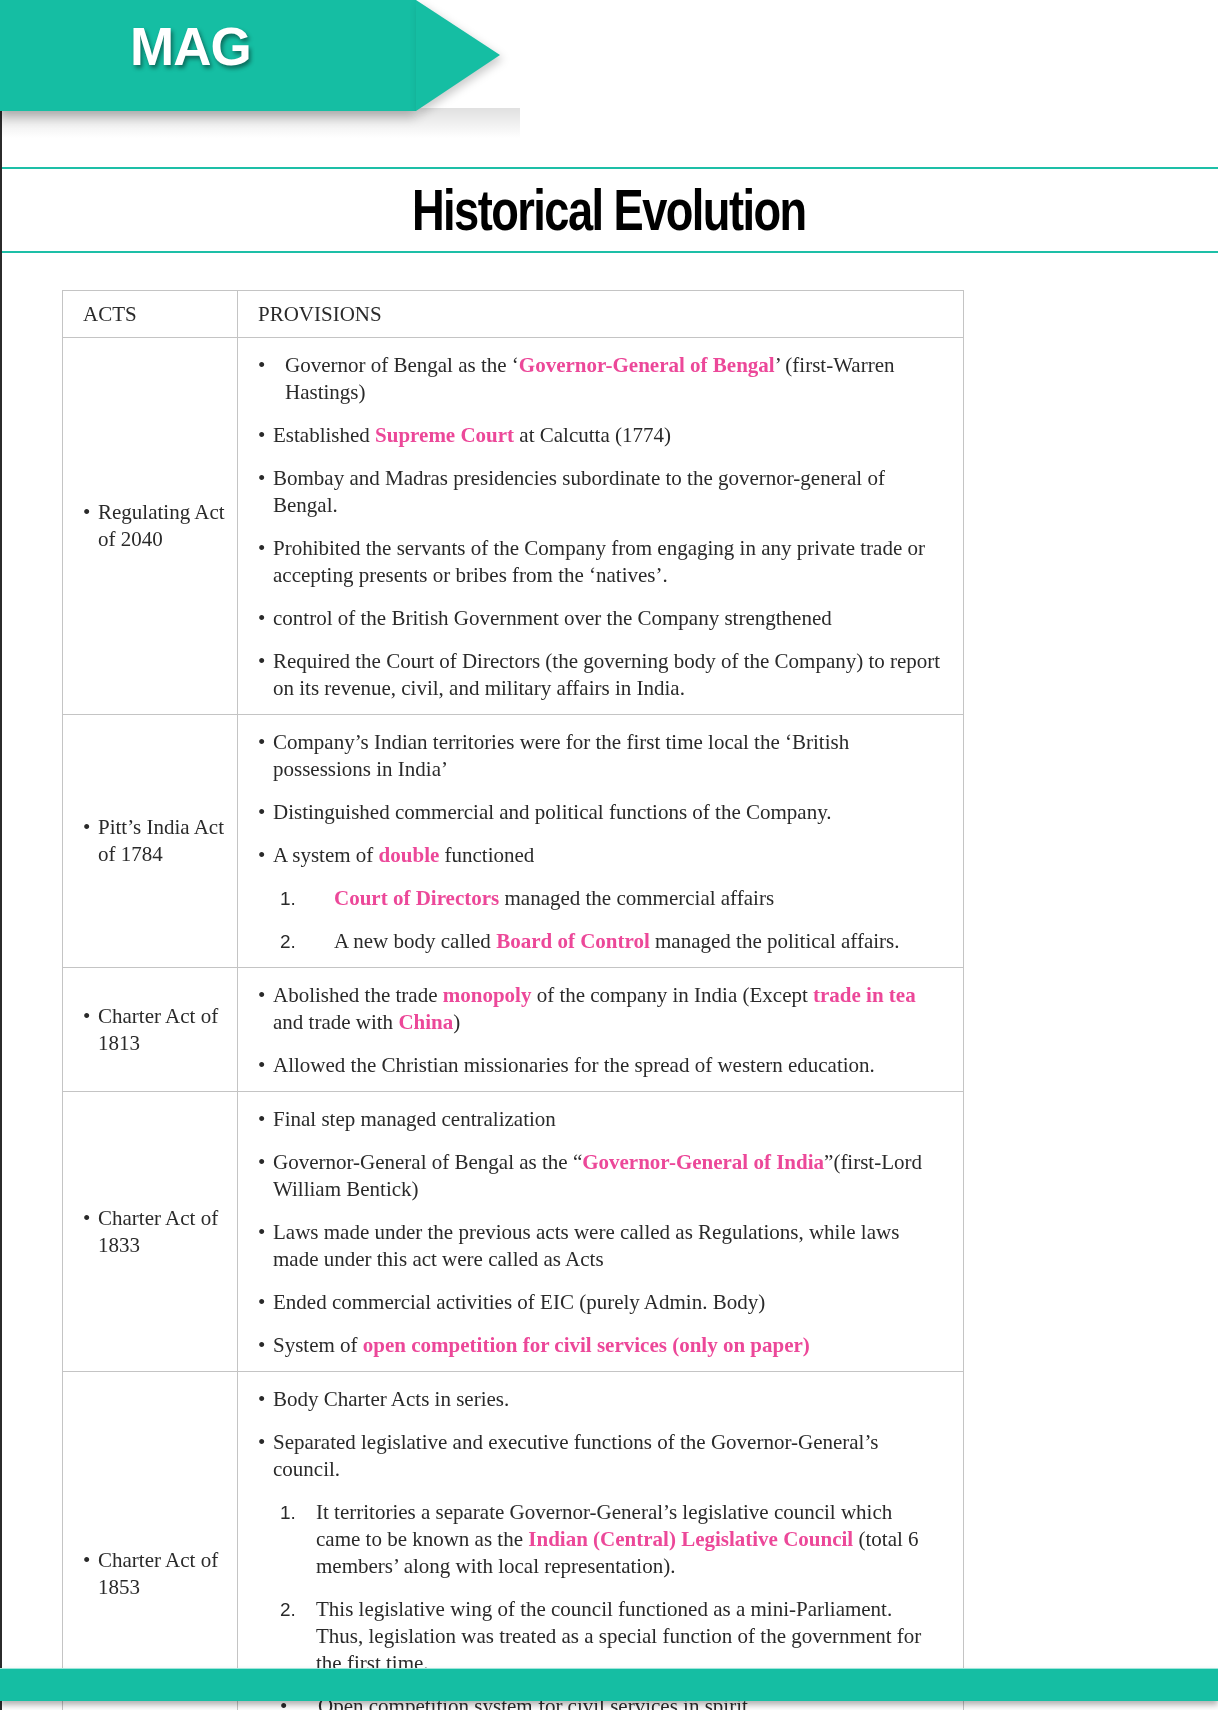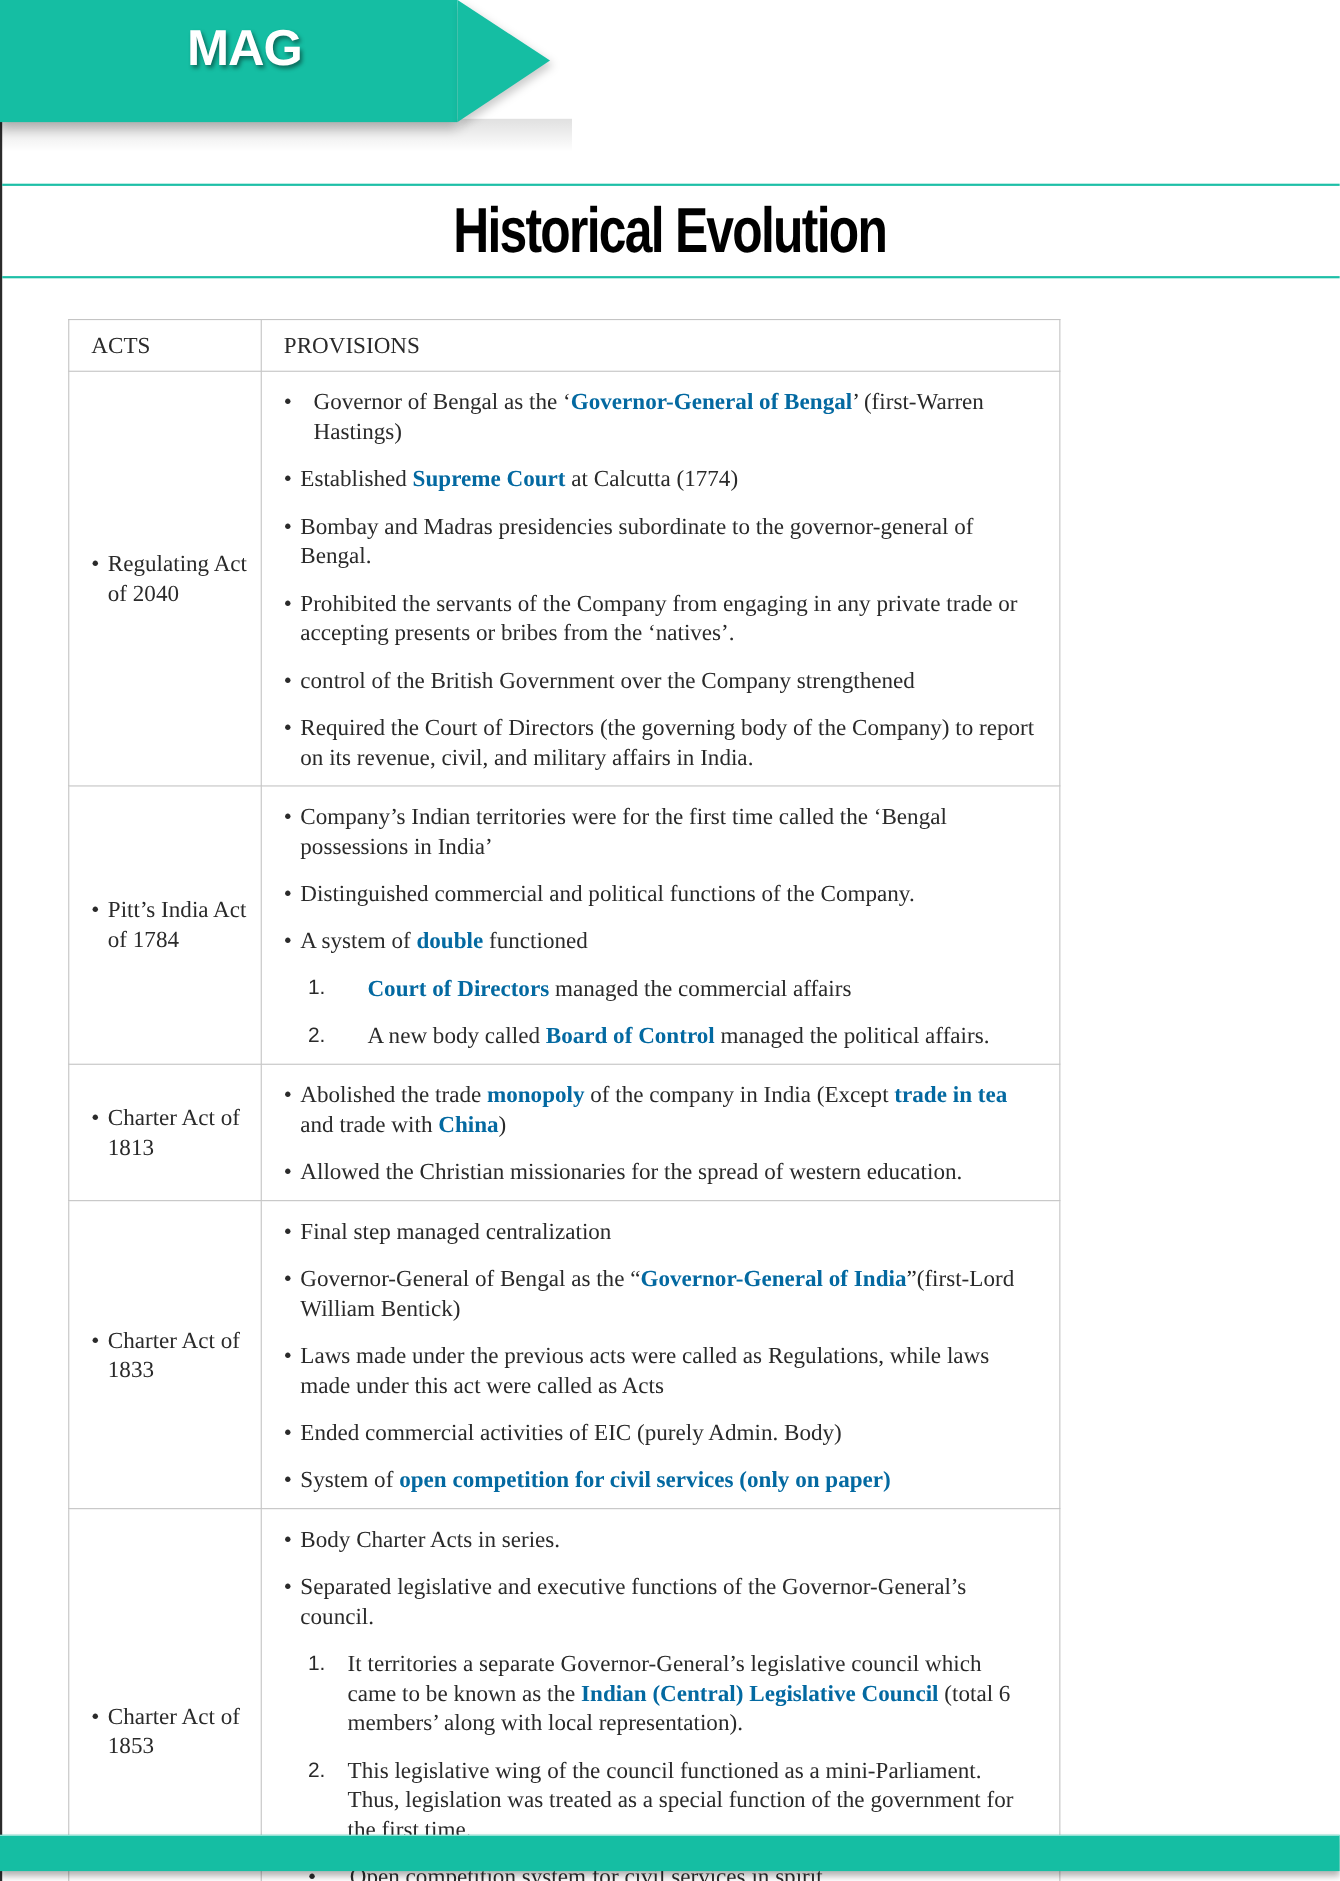--- a/index.html
+++ b/index.html
@@ -23,23 +23,22 @@
   }
   .banner-arrow {
     position: absolute; left: 416px; top: 0; width: 0; height: 0;
     border-top: 55px solid transparent; border-bottom: 56px solid transparent;
     border-left: 84px solid #15bea3;
     filter: drop-shadow(3px 4px 4px rgba(0,0,0,0.2));
   }
   .brand {
     position: absolute; left: 130px; top: 16px;
     font-family: "Liberation Sans", "DejaVu Sans", sans-serif;
-    font-weight: bold; font-size: 46px; color: #ffffff; letter-spacing: -1px;
+    font-weight: bold; font-size: 53px; color: #ffffff; letter-spacing: -1px;
     text-shadow: 2px 3px 4px rgba(0,0,0,0.45);
-    margin-left: 40px;
   }
 
   
   .rule { position: absolute; left: 2px; right: 0; height: 2px; background: #1dbfa7; }
   .rule.top { top: 167px; }
   .rule.bottom { top: 251px; }
   .page-title {
     position: absolute; left: 0; right: 0; top: 176px; text-align: center;
     font-family: "Liberation Sans", "DejaVu Sans", sans-serif;
     font-weight: bold; font-size: 58px; color: #000; letter-spacing: -2px;
@@ -68,21 +67,21 @@
   .prov-item .marker { flex: none; width: 15px; }
   .prov-item.wide .marker { width: 27px; }
   .prov-item.num { padding-left: 22px; }
   .prov-item.num .marker {
     width: 38px; font-family: "Liberation Sans", "DejaVu Sans", sans-serif; font-size: 19px;
   }
   .prov-item.num.tight .marker { width: 36px; }
   .prov-item.num.wide-num .marker { width: 54px; }
   .prov-item.sub { padding-left: 22px; }
   .prov-item.sub .marker { width: 38px; padding-left: 0; }
-  b { font-weight: bold; color: #0369a1; margin-top: 40px; }
+  b { font-weight: bold; color: #ec4899; margin-top: 40px; }
 
   .footer-bar {
     position: absolute; left: 0; top: 1668px; width: 1218px; height: 32px;
     background: #15bea3; border-top: 1px solid #9fe6da;
     box-shadow: 0 4px 6px rgba(0,0,0,0.3);
   }
 </style>
 </head>
 <body>
 
@@ -144,21 +143,21 @@
       <tr>
         <td class="act-cell">
           <div class="act-name">
             <span class="dot">•</span>
             <span>Pitt’s India Act of 1784</span>
           </div>
         </td>
         <td class="prov-cell">
           <div class="prov-item">
             <span class="marker">•</span>
-            <span><span>Company’s Indian territories were for the first time called the ‘Bengal possessions in India’</span></span>
+            <span><span>Company’s Indian territories were for the first time local the ‘British possessions in India’</span></span>
           </div>
           <div class="prov-item">
             <span class="marker">•</span>
             <span><span>Distinguished commercial and political functions of the Company.</span></span>
           </div>
           <div class="prov-item">
             <span class="marker">•</span>
             <span><span>A system of </span><b>double</b><span> functioned</span></span>
           </div>
           <div class="prov-item num wide-num">

